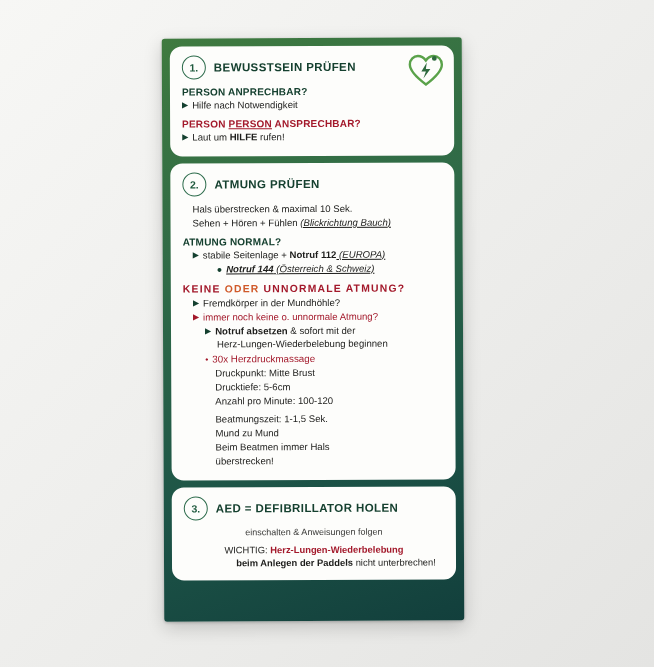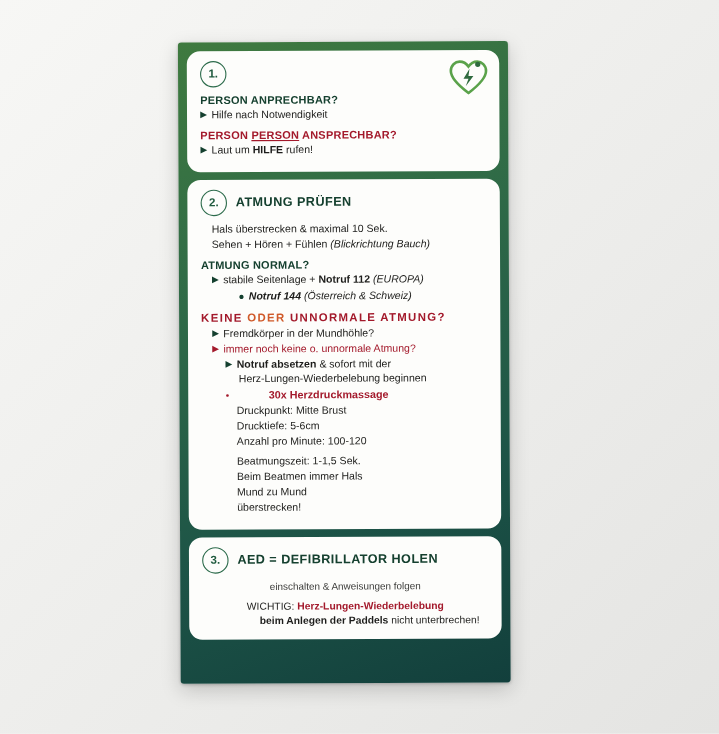--- a/index.html
+++ b/index.html
@@ -79,21 +79,21 @@
   }
   .lbl.red { color: #a3192b; }
   .lbl.red .u { text-decoration: underline; }
 
   .line {
     font-size: 9.6px;
     color: #1d1d1b;
     line-height: 1.35;
     margin: 1px 0;
   }
-  .line .it { font-style: italic; }
+  .line .it { font-style: italic; text-decoration: underline; }
   .line .bd { font-weight: bold; }
   .line.red { color: #a3192b; }
 
   .arrow {
     color: #14402f;
     font-size: 8px;
     margin-right: 4px;
     position: relative;
     top: -1px;
   }
@@ -113,23 +113,22 @@
     font-size: 10.4px;
     color: #a3192b;
     font-weight: bold;
     letter-spacing: 1.2px;
     margin: 7px 0 3px 0;
   }
   .big-red .odd { color: #d05a2a; text-align: center; }
 
   .sub-head {
     font-size: 9.8px;
-    font-weight: bold;
+    font-weight: normal;
     color: #a3192b;
-    margin-left: 32px;
   }
 
   .note {
     font-size: 9px;
     color: #3b3b39;
     margin: 1px 0 5px 0;
   }
 
   .warn {
     font-size: 9.4px;
@@ -162,20 +161,21 @@
       <div class="logo">
         <svg width="36" height="34" viewBox="0 0 36 34">
           <path d="M18 31 C6 22 2 16 2 11 C2 5.8 6 2.5 10 2.5 C13.2 2.5 16.2 4.4 18 7 C19.8 4.4 22.8 2.5 26 2.5 C30 2.5 34 5.8 34 11 C34 16 30 22 18 31 Z" fill="none" stroke="#5aa24a" stroke-width="2.4"></path>
           <path d="M19 9 L13.5 18 L18 18 L15.5 25 L22.5 15.5 L18 15.5 Z" fill="#2f6a3f"></path>
           <circle cx="26.5" cy="5" r="2.4" fill="#2f6a3f"></circle>
         </svg>
       </div>
 
       <div class="panel-head">
         <div class="step-num">1.</div>
+        <div class="step-title">BEWUSSTSEIN PRÜFEN</div>
       </div>
 
       <div class="lbl">PERSON ANPRECHBAR?</div>
       <div class="line">
         <span class="arrow">▶</span><span>Hilfe nach Notwendigkeit</span>
       </div>
 
       <div class="lbl red">
         <span>PERSON </span><span class="u">PERSON</span><span> ANSPRECHBAR?</span>
       </div>
@@ -226,22 +226,22 @@
         <div class="line">
           <span class="dot red">•</span><span class="sub-head"><span>30x</span><span> Herzdruckmassage</span></span>
         </div>
         <div class="line indent1">Druckpunkt: Mitte Brust</div>
         <div class="line indent1">Drucktiefe: 5-6cm</div>
         <div class="line indent1">Anzahl pro Minute: 100-120</div>
       </div>
 
       <div class="indent2" style="margin-top:5px;">
         <div class="line indent1">Beatmungszeit: 1-1,5 Sek.</div>
+        <div class="line indent1">Mund zu Mund</div>
         <div class="line indent1">Beim Beatmen immer Hals</div>
-        <div class="line indent1">Mund zu Mund</div>
         <div class="line indent1">überstrecken!</div>
       </div>
     </div>
 
     <div class="panel panel-3">
       <div class="panel-head">
         <div class="step-num">3.</div>
         <div class="step-title">AED = DEFIBRILLATOR HOLEN</div>
       </div>
       <div class="note center">einschalten &amp; Anweisungen folgen</div>

